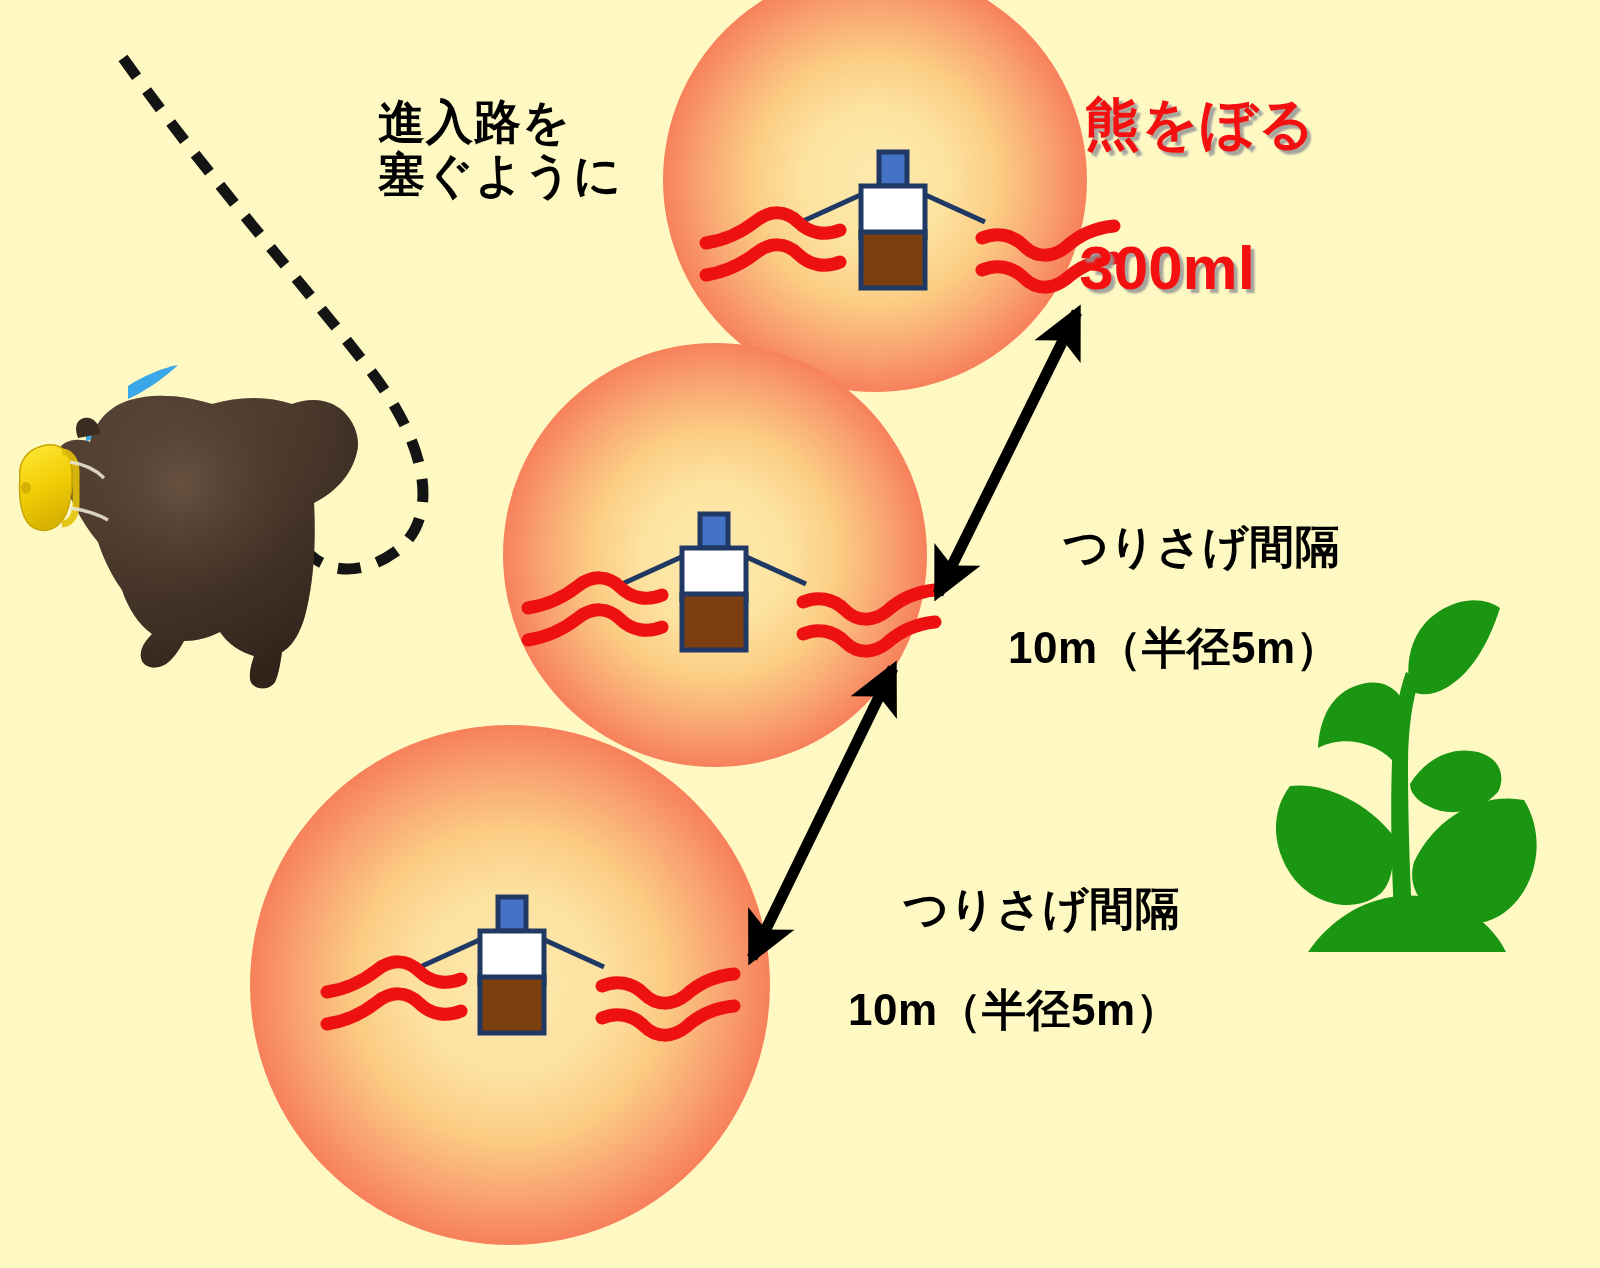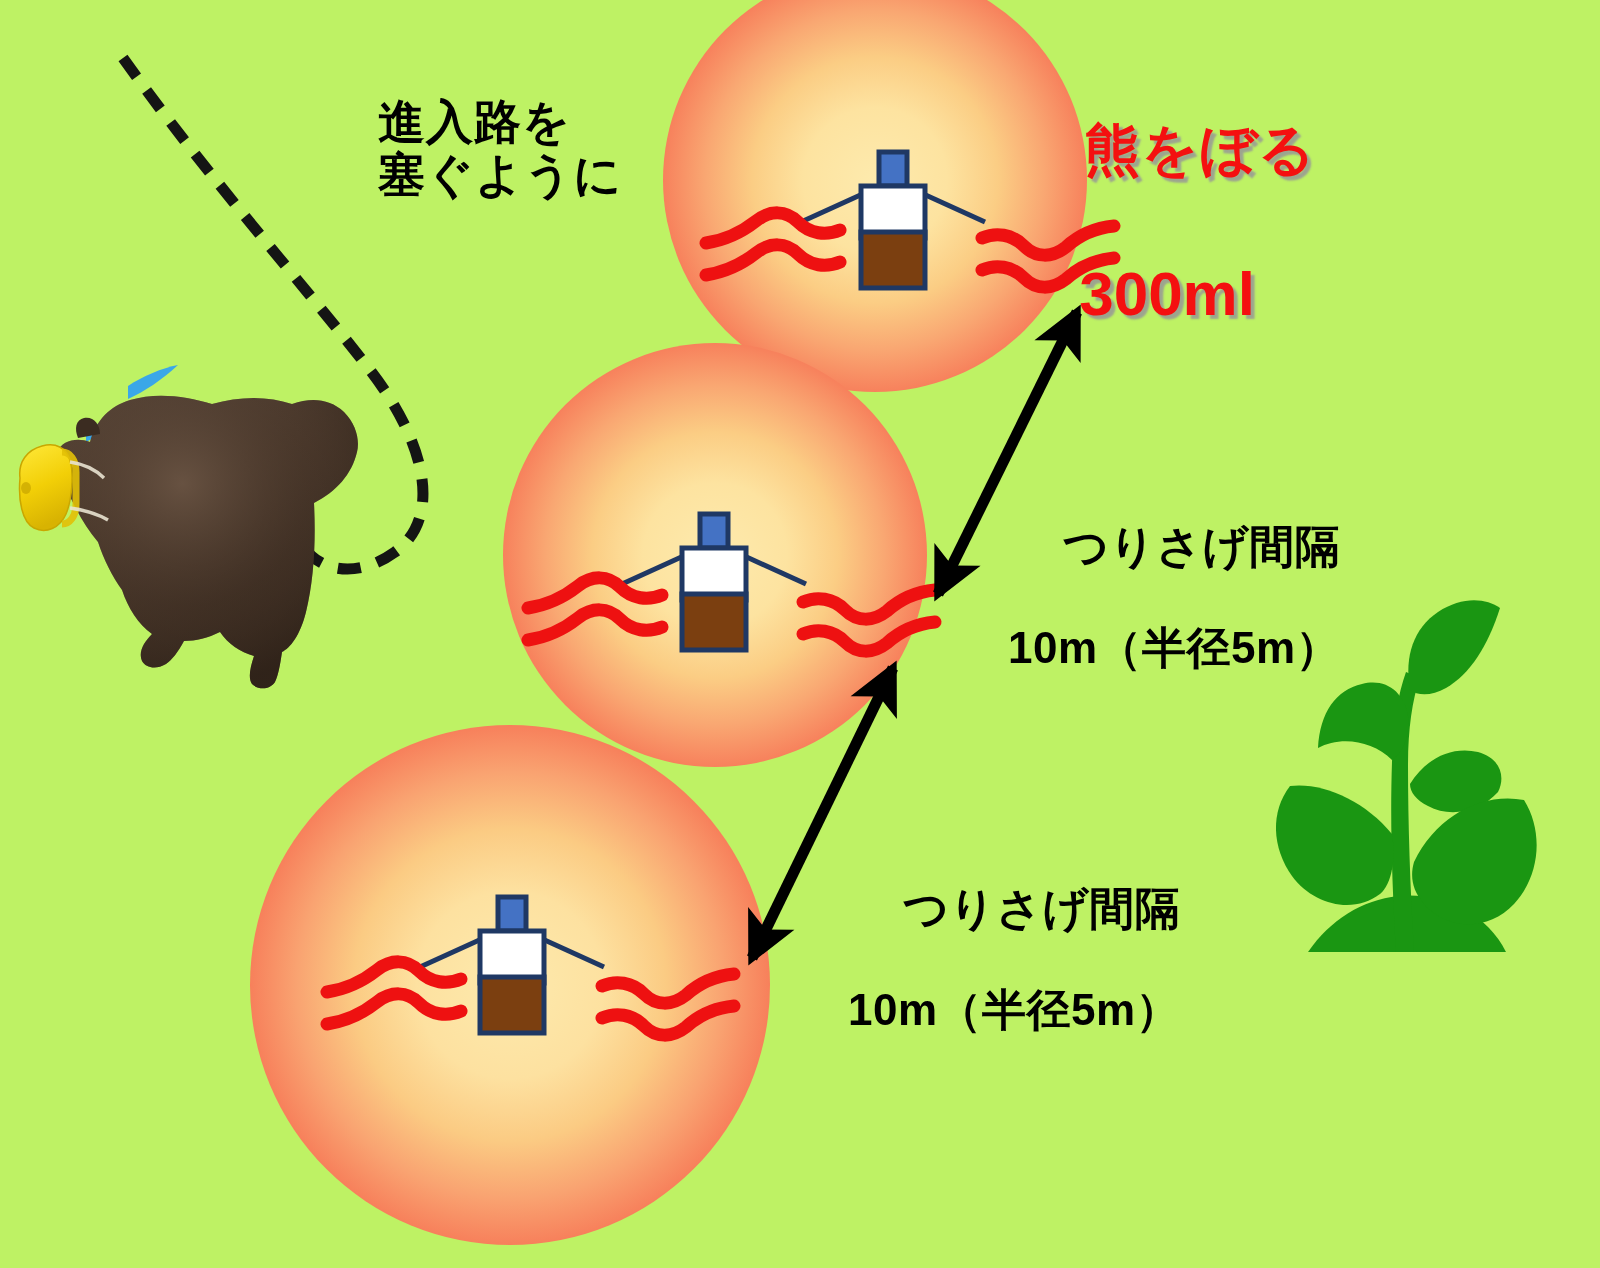--- a/index.html
+++ b/index.html
@@ -8,21 +8,21 @@
     padding: 0;
     background: #ffffff;
   }
   body {
     font-family: "Liberation Sans", "DejaVu Sans", sans-serif;
   }
   #stage {
     position: relative;
     width: 1600px;
     height: 1268px;
-    background: #bef264;
+    background: #fef9c3;
     overflow: hidden;
   }
   #stage svg.layer {
     position: absolute;
     left: 0;
     top: 0;
     width: 1600px;
     height: 1268px;
   }
   .txt {
@@ -38,21 +38,21 @@
     left: 378px;
     top: 96px;
     font-size: 47px;
     letter-spacing: 1px;
     text-align: left;
   }
 
   
   #product-title {
     left: 1018px;
-    top: 56px;
+    top: 30px;
     font-size: 56px;
     color: #f41010;
     text-align: center;
     text-shadow: 4px 4px 2px rgba(150,150,150,0.85);
     letter-spacing: 1px;
   }
   #product-title .vol {
     display: block;
     font-size: 62px;
     letter-spacing: 0px;

